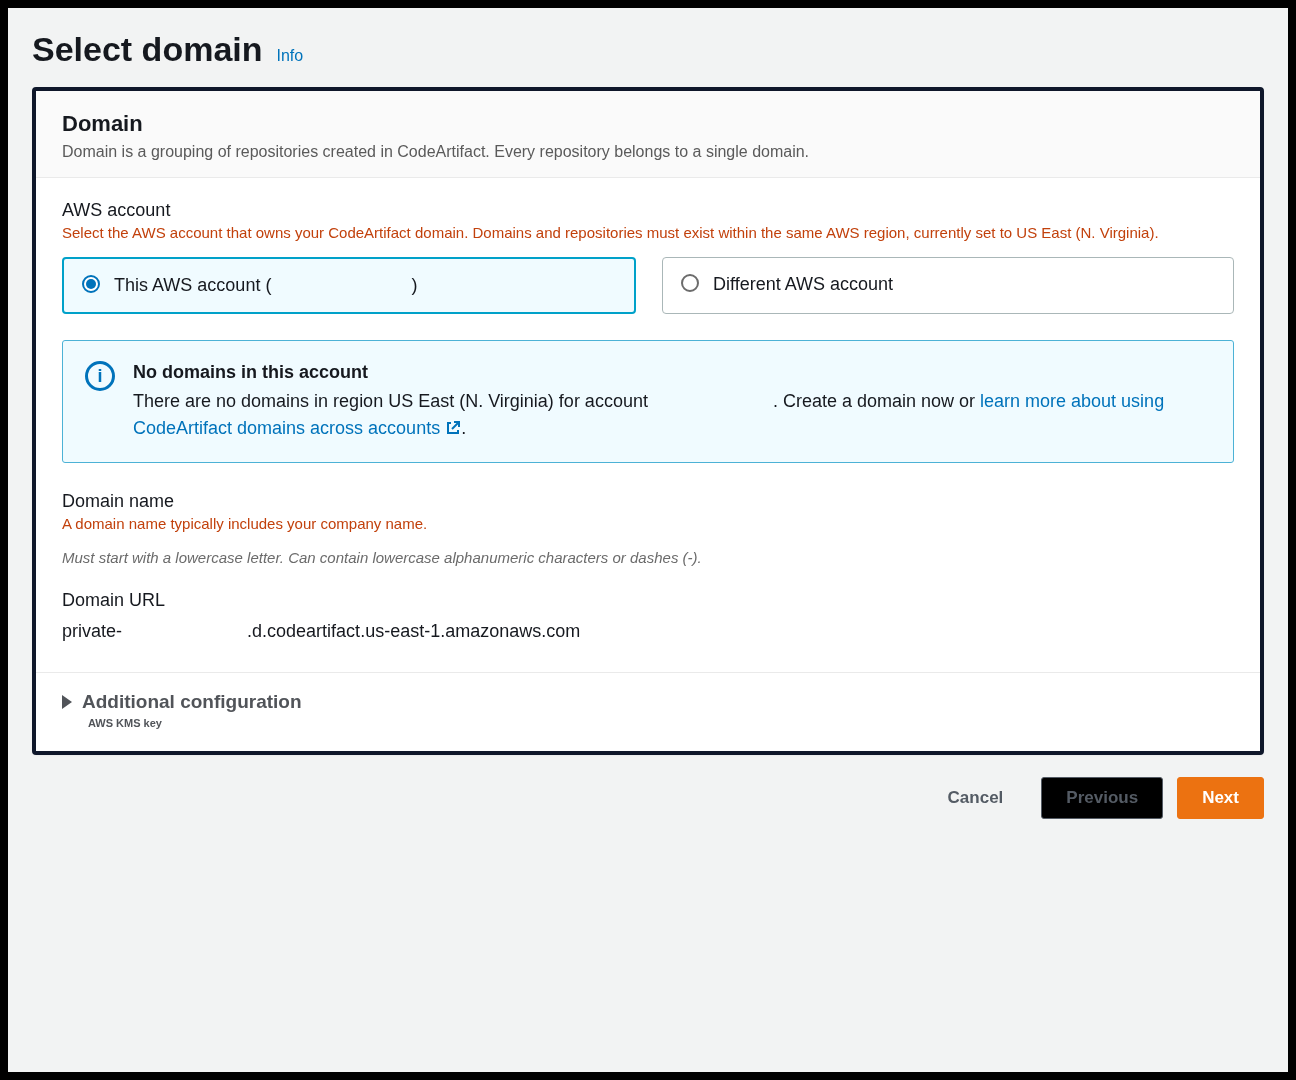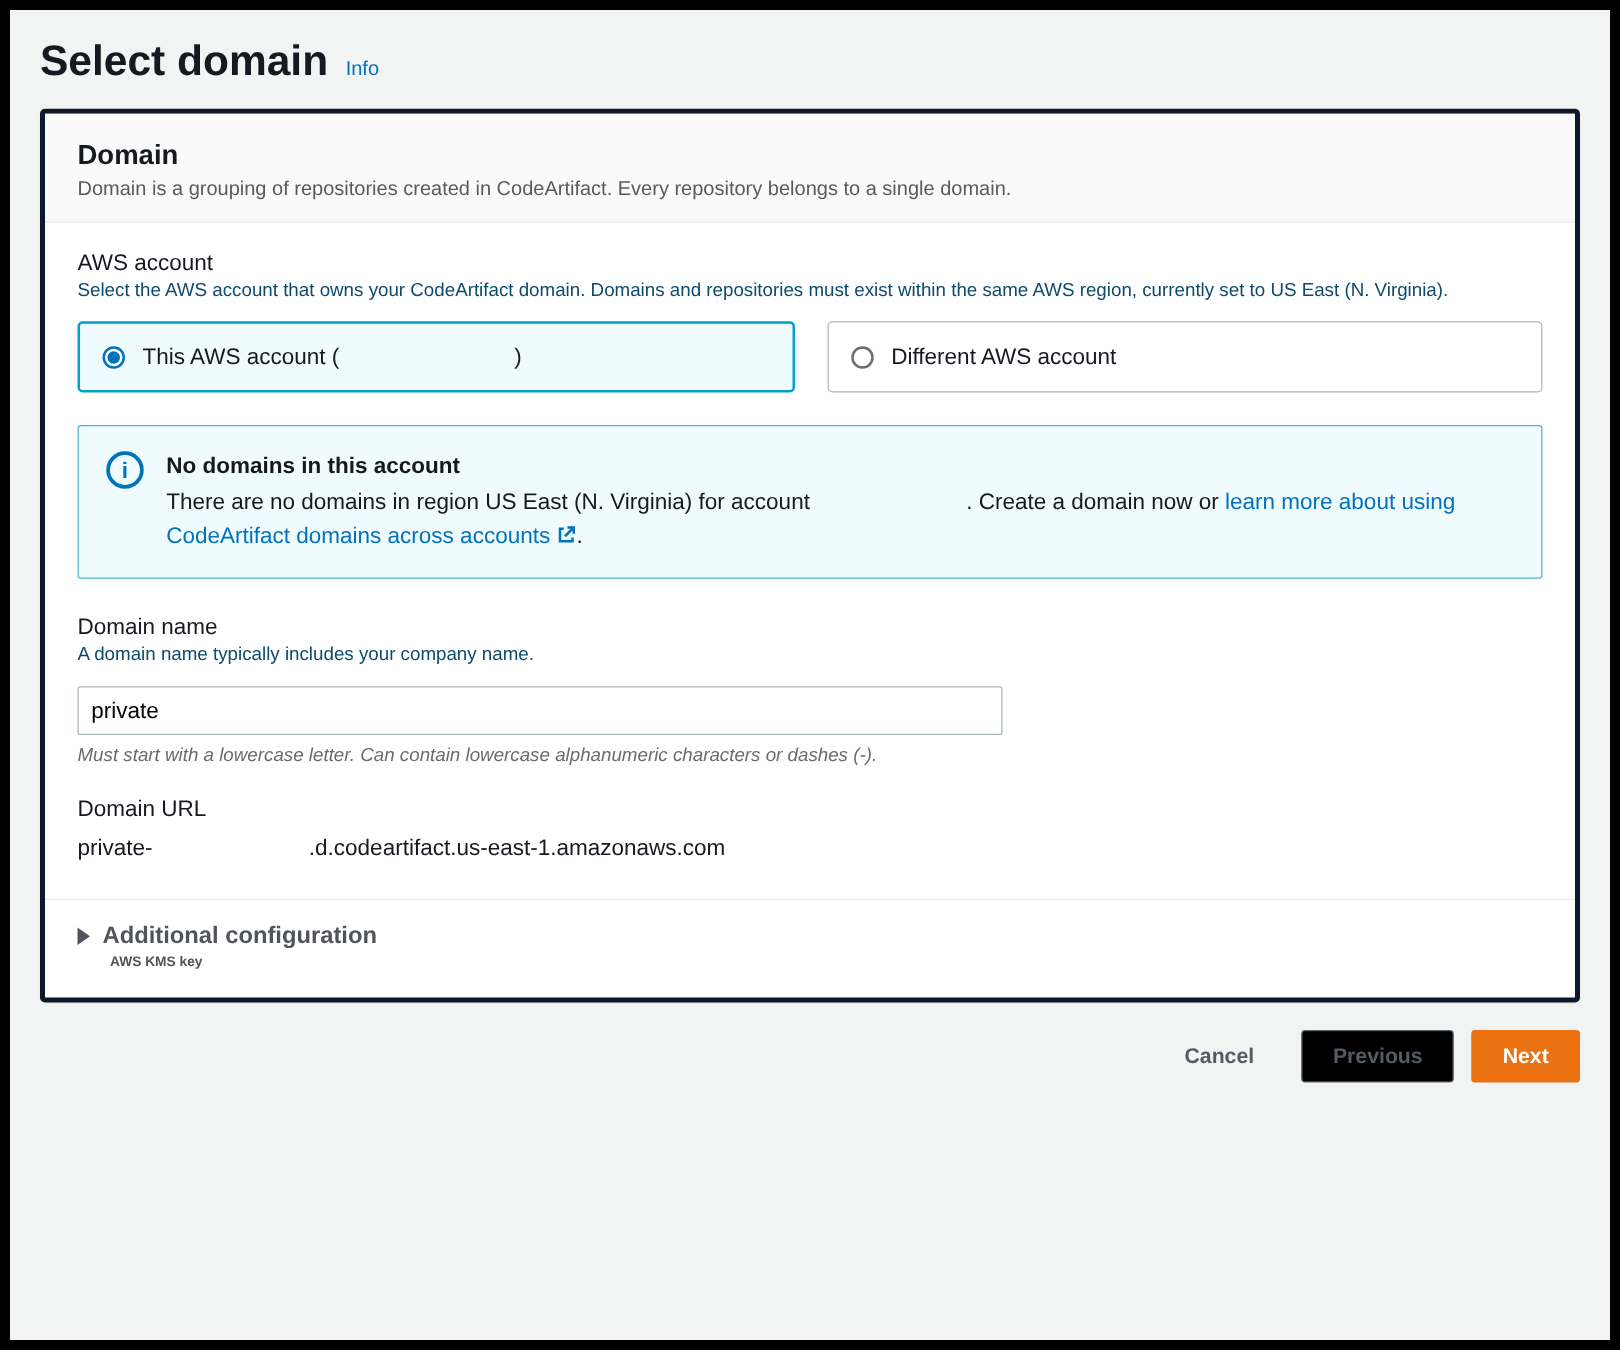--- a/index.html
+++ b/index.html
@@ -54,36 +54,36 @@
   .panel-body {
     padding: 22px 26px 24px 26px;
   }
   .section-label {
     font-size: 18px;
     font-weight: 500;
     margin-bottom: 2px;
   }
   .section-help {
     font-size: 15px;
-    color: #0c4a6e;
+    color: #c2410c;
     margin-bottom: 14px;
     line-height: 1.35;
   }
   .radio-row {
     display: flex;
     gap: 26px;
     margin-bottom: 26px;
   }
   .radio-tile {
     flex: 1;
     border: 1px solid #aab7b8;
     border-radius: 4px;
     padding: 16px 18px;
     display: flex;
-    align-items: center;
+    align-items: flex-start;
     gap: 14px;
     font-size: 18px;
     cursor: pointer;
   }
   .radio-tile.selected {
     border: 2px solid #00a1c9;
     background: #f0fbff;
   }
   .radio-ring {
     width: 18px;
@@ -264,21 +264,20 @@
                   <path d="M9 2h5v5"></path>
                   <path d="M14 2 7 9"></path>
               </svg></span><span>.</span>
           </div>
         </div>
       </div>
 
       <div class="form-field">
         <div class="section-label">Domain name</div>
         <div class="section-help">A domain name typically includes your company name.</div>
-        <input class="text-input" type="text" value="private" style="">
         <div class="constraint">Must start with a lowercase letter. Can contain lowercase alphanumeric characters or dashes (-).</div>
       </div>
 
       <div class="form-field" style="margin-bottom:6px">
         <div class="section-label" style="margin-bottom:10px">Domain URL</div>
         <div class="domain-url-val"><span>private-</span><span>                         </span><span>.d.codeartifact.us-east-1.amazonaws.com</span></div>
       </div>
 
     </div>
 

